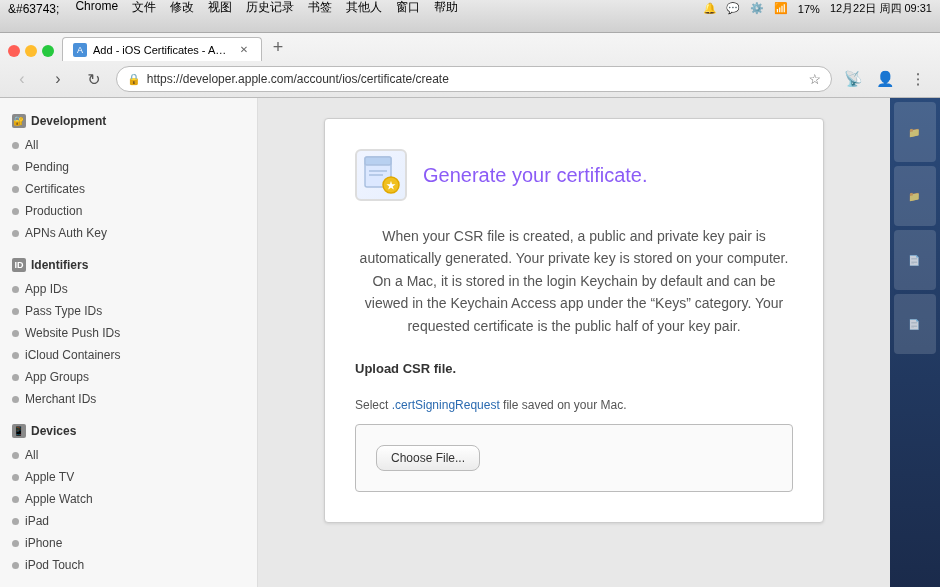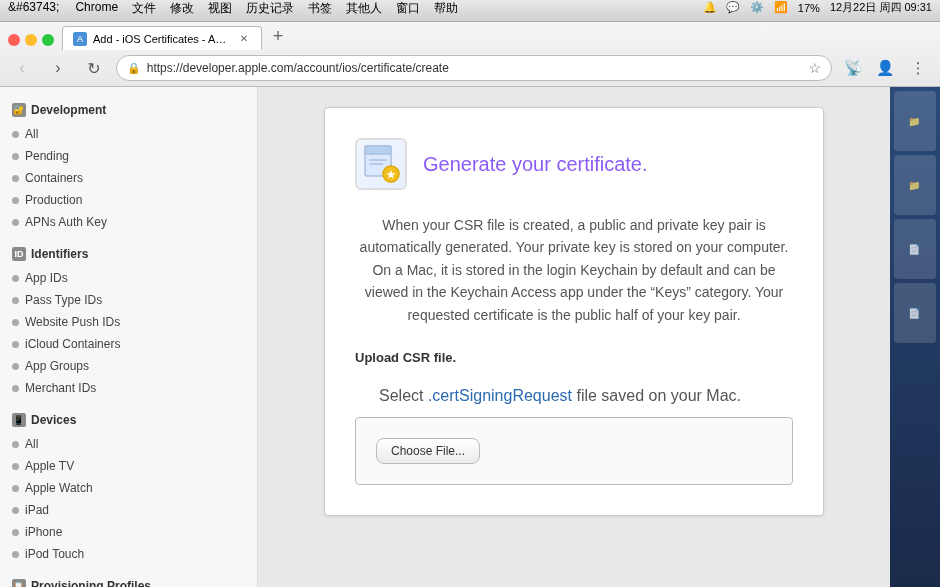--- a/index.html
+++ b/index.html
@@ -3,22 +3,22 @@
   <meta charset="utf-8">
   <style>
     * { margin: 0; padding: 0; box-sizing: border-box; }
     body { width: 940px; height: 587px; overflow: hidden; font-family: -apple-system, BlinkMacSystemFont, 'Helvetica Neue', Arial, sans-serif; font-size: 13px; background: #ddd; }
 
     
     .menu-bar {
       height: 22px;
       background: linear-gradient(to bottom, #e8e8e8, #d0d0d0);
       display: flex;
-      align-items: flex-start;
-      padding: 0 8px;
+      align-items: flex-end;
+      padding: 16px 8px;
       gap: 16px;
       border-bottom: 1px solid #aaa;
       font-size: 12px;
       font-weight: 500;
     }
     .menu-bar-items { display: flex; gap: 14px; }
     .menu-bar-right { margin-left: auto; display: flex; align-items: center; gap: 10px; font-size: 11px; }
 
     
     .browser-chrome {
@@ -185,24 +185,23 @@
       margin-bottom: 24px;
       text-align: center;
     }
     .upload-section-title {
       font-size: 13px;
       font-weight: 600;
       color: #333;
       margin-bottom: 22px;
     }
     .upload-section-subtitle {
-      font-size: 16px;
+      font-size: 12px;
       color: #555;
       margin-bottom: 12px;
-      margin-left: 24px;
     }
     .upload-section-subtitle .highlight {
       color: #2a6ab0;
     }
     .upload-box {
       border: 1px solid #bbb;
       border-radius: 4px;
       padding: 20px;
       display: flex;
       align-items: center;
@@ -311,21 +310,21 @@
     <div class="sidebar-item">
       <div class="sidebar-dot"></div>
       <span>All</span>
     </div>
     <div class="sidebar-item">
       <div class="sidebar-dot"></div>
       <span>Pending</span>
     </div>
     <div class="sidebar-item">
       <div class="sidebar-dot"></div>
-      <span>Containers</span>
+      <span>Certificates</span>
     </div>
     <div class="sidebar-item">
       <div class="sidebar-dot"></div>
       <span>Production</span>
     </div>
     <div class="sidebar-item">
       <div class="sidebar-dot"></div>
       <span>APNs Auth Key</span>
     </div>
 

